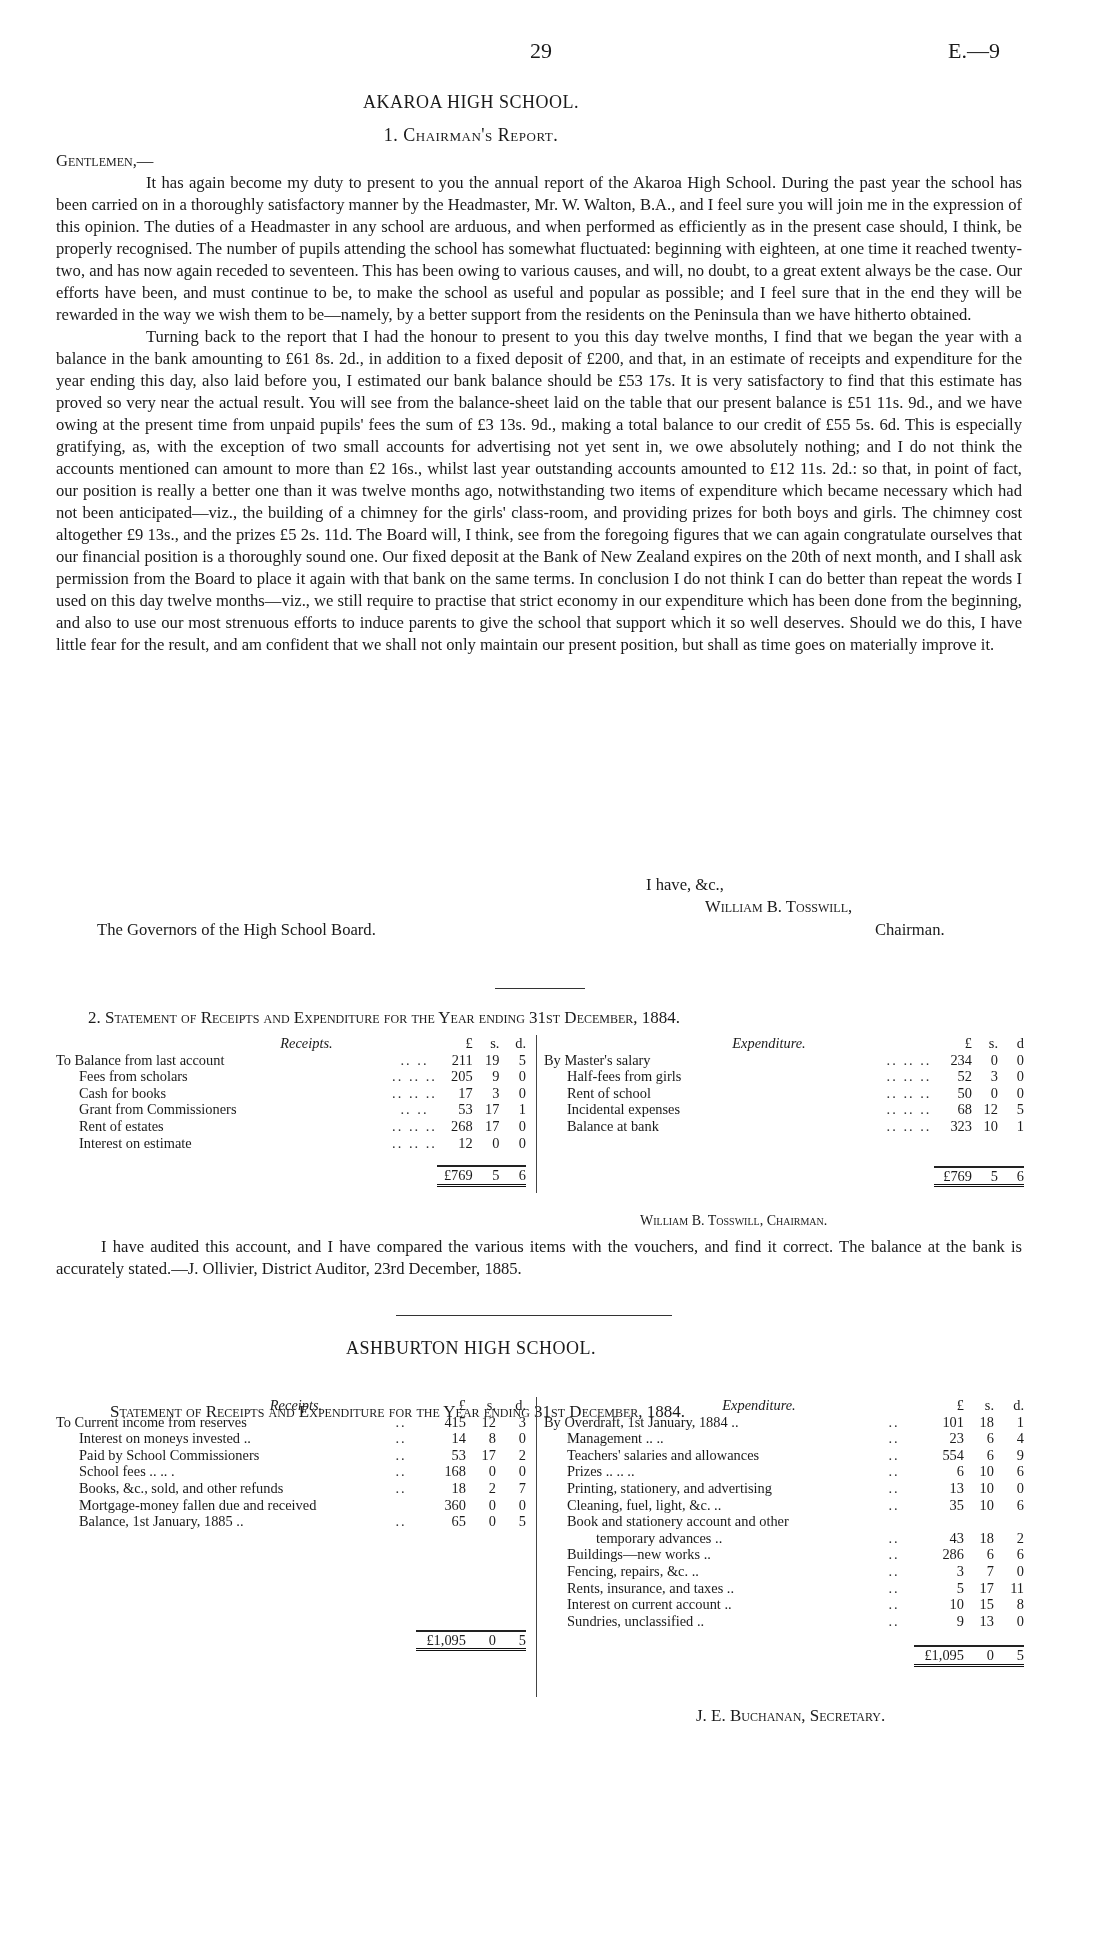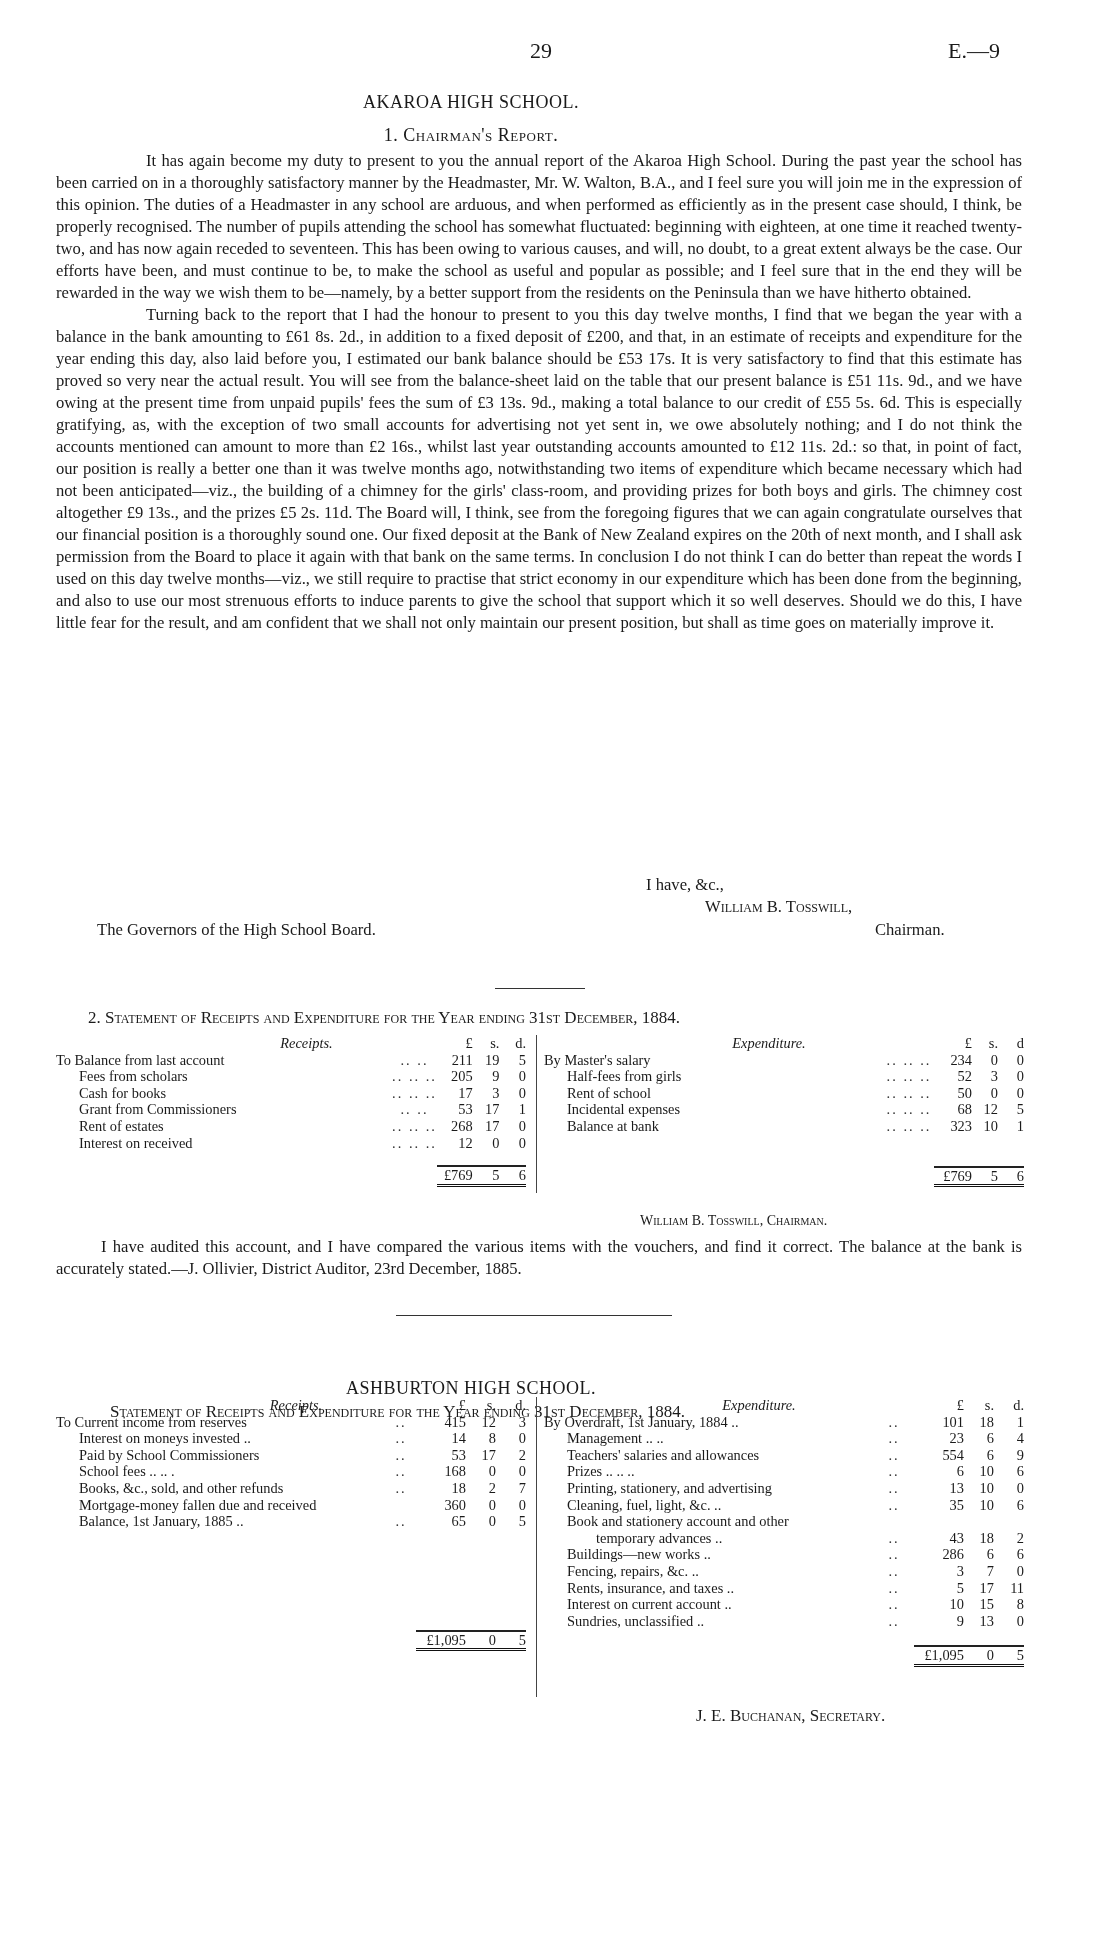--- a/index.html
+++ b/index.html
@@ -29,20 +29,21 @@
 </head>
 <body>
 
 <div class="abs pagenum">29</div>
 <div class="abs pagecode">E.—9</div>
 
 <div class="abs title" style="top:92px;">AKAROA HIGH SCHOOL.</div>
 <div class="abs title sc" style="top:125px;font-size:18px;">1. Chairman's Report.</div>
 
 <div class="abs body-text" style="top:150px;">
+  <p class="noind sc">Gentlemen,—</p>
   <p>It has again become my duty to present to you the annual report of the Akaroa High School. During the past year the school has been carried on in a thoroughly satisfactory manner by the Headmaster, Mr. W. Walton, B.A., and I feel sure you will join me in the expression of this opinion. The duties of a Headmaster in any school are arduous, and when performed as efficiently as in the present case should, I think, be properly recognised. The number of pupils attending the school has somewhat fluctuated: beginning with eighteen, at one time it reached twenty-two, and has now again receded to seventeen. This has been owing to various causes, and will, no doubt, to a great extent always be the case. Our efforts have been, and must continue to be, to make the school as useful and popular as possible; and I feel sure that in the end they will be rewarded in the way we wish them to be—namely, by a better support from the residents on the Peninsula than we have hitherto obtained.</p>
   <p>Turning back to the report that I had the honour to present to you this day twelve months, I find that we began the year with a balance in the bank amounting to £61 8s. 2d., in addition to a fixed deposit of £200, and that, in an estimate of receipts and expenditure for the year ending this day, also laid before you, I estimated our bank balance should be £53 17s. It is very satisfactory to find that this estimate has proved so very near the actual result. You will see from the balance-sheet laid on the table that our present balance is £51 11s. 9d., and we have owing at the present time from unpaid pupils' fees the sum of £3 13s. 9d., making a total balance to our credit of £55 5s. 6d. This is especially gratifying, as, with the exception of two small accounts for advertising not yet sent in, we owe absolutely nothing; and I do not think the accounts mentioned can amount to more than £2 16s., whilst last year outstanding accounts amounted to £12 11s. 2d.: so that, in point of fact, our position is really a better one than it was twelve months ago, notwithstanding two items of expenditure which became necessary which had not been anticipated—viz., the building of a chimney for the girls' class-room, and providing prizes for both boys and girls. The chimney cost altogether £9 13s., and the prizes £5 2s. 11d. The Board will, I think, see from the foregoing figures that we can again congratulate ourselves that our financial position is a thoroughly sound one. Our fixed deposit at the Bank of New Zealand expires on the 20th of next month, and I shall ask permission from the Board to place it again with that bank on the same terms. In conclusion I do not think I can do better than repeat the words I used on this day twelve months—viz., we still require to practise that strict economy in our expenditure which has been done from the beginning, and also to use our most strenuous efforts to induce parents to give the school that support which it so well deserves. Should we do this, I have little fear for the result, and am confident that we shall not only maintain our present position, but shall as time goes on materially improve it.</p>
 </div>
 
 <div class="abs" style="top:875px;left:646px;font-size:16.6px;">I have, &amp;c.,</div>
 <div class="abs sc" style="top:897px;left:705px;font-size:16.6px;">William B. Tosswill,</div>
 <div class="abs" style="top:920px;left:97px;font-size:16.6px;">The Governors of the High School Board.</div>
 <div class="abs" style="top:920px;left:875px;font-size:16.6px;">Chairman.</div>
 
 <div class="abs rule" style="top:988px;left:495px;width:90px;"></div>
@@ -95,21 +96,21 @@
         <td class="num">1</td>
       </tr>
       <tr>
         <td class="lbl ind">Rent of estates</td>
         <td class="dots">..     ..     ..</td>
         <td class="num">268</td>
         <td class="num">17</td>
         <td class="num">0</td>
       </tr>
       <tr>
-        <td class="lbl ind">Interest on received</td>
+        <td class="lbl ind">Interest on estimate</td>
         <td class="dots">..     ..     ..</td>
         <td class="num">12</td>
         <td class="num">0</td>
         <td class="num">0</td>
       </tr>
     </tbody>
   <tbody>
       <tr>
         <td colspan="5" style="height:14px"></td>
       </tr>
@@ -192,21 +193,21 @@
   </table>
 
 <div class="abs sc" style="top:1213px;left:640px;font-size:14px;">William B. Tosswill, Chairman.</div>
 
 <div class="abs body-text" style="top:1236px;">
   <p style="text-indent:45px;">I have audited this account, and I have compared the various items with the vouchers, and find it correct. The balance at the bank is accurately stated.—J. Ollivier, District Auditor, 23rd December, 1885.</p>
 </div>
 
 <div class="abs rule" style="top:1315px;left:396px;width:276px;"></div>
 
-<div class="abs title" style="top:1338px;margin-top:40px;">ASHBURTON HIGH SCHOOL.</div>
+<div class="abs title" style="top:1338px;">ASHBURTON HIGH SCHOOL.</div>
 <div class="abs sc" style="top:1402px;left:110px;font-size:17px;">Statement of Receipts and Expenditure for the Year ending 31st December, 1884.</div>
 
 <table class="abs acct" style="top:1397px;left:56px;width:470px;">
   <colgroup>
       <col style="width:330px">
       <col style="width:30px">
       <col style="width:50px">
       <col style="width:30px">
       <col style="width:30px">
     </colgroup>

